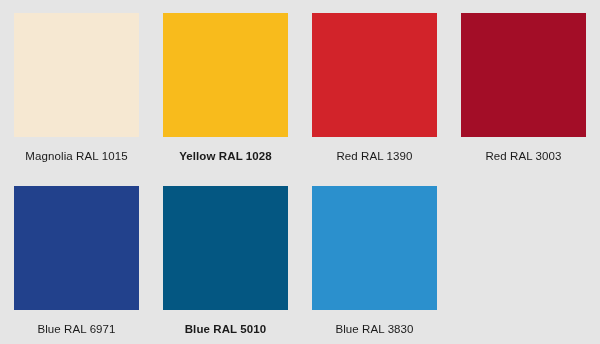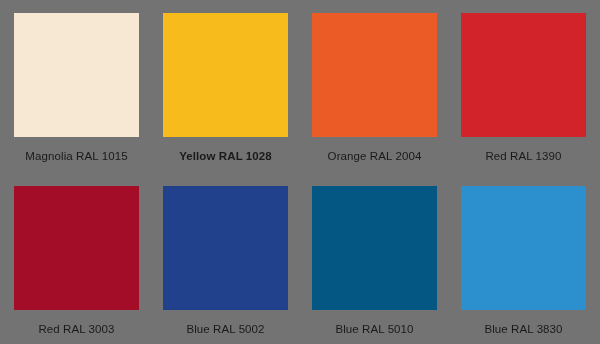--- a/index.html
+++ b/index.html
@@ -10,21 +10,21 @@
     width: 600px;
     height: 344px;
     background: #ffffff;
     font-family: "Liberation Sans", sans-serif;
     overflow: hidden;
   }
   .palette {
     width: 600px;
     height: 344px;
     position: relative;
-    background: #737373;
+    background: #e5e5e5;
     box-sizing: border-box;
   }
   .grid {
     position: absolute;
     left: 14px;
     top: 13px;
     width: 574px;
     display: grid;
     grid-template-columns: repeat(4, 125px);
     grid-template-rows: repeat(2, 173px);
@@ -62,43 +62,39 @@
     <div class="swatch-cell">
       <span class="swatch-chip" style="background-color: rgb(246, 232, 210);"></span>
       <span class="swatch-label" style="color: rgb(26, 26, 26);">Magnolia RAL 1015</span>
     </div>
 
     <div class="swatch-cell">
       <span class="swatch-chip" style="background-color: rgb(248, 187, 28);"></span>
       <span class="swatch-label" style="color: rgb(26, 26, 26); font-weight: bold;">Yellow RAL 1028</span>
     </div>
 
-    <div class="swatch-cell">
-      <span class="swatch-chip" style="background-color: rgb(234, 91, 37);"></span>
-      <span class="swatch-label" style="color: rgb(26, 26, 26);">Orange RAL 2004</span>
-    </div>
 
     <div class="swatch-cell">
       <span class="swatch-chip" style="background-color: rgb(210, 35, 42);"></span>
       <span class="swatch-label" style="color: rgb(26, 26, 26);">Red RAL 1390</span>
     </div>
 
     <div class="swatch-cell">
       <span class="swatch-chip" style="background-color: rgb(163, 13, 39);"></span>
       <span class="swatch-label" style="color: rgb(26, 26, 26);">Red RAL 3003</span>
     </div>
 
     <div class="swatch-cell">
       <span class="swatch-chip" style="background-color: rgb(34, 65, 140);"></span>
-      <span class="swatch-label" style="color: rgb(26, 26, 26);">Blue RAL 5002</span>
+      <span class="swatch-label" style="color: rgb(26, 26, 26);">Blue RAL 6971</span>
     </div>
 
     <div class="swatch-cell">
       <span class="swatch-chip" style="background-color: rgb(4, 87, 130);"></span>
-      <span class="swatch-label" style="color: rgb(26, 26, 26);">Blue RAL 5010</span>
+      <span class="swatch-label" style="color: rgb(26, 26, 26); font-weight: bold;">Blue RAL 5010</span>
     </div>
 
     <div class="swatch-cell">
       <span class="swatch-chip" style="background-color: rgb(43, 144, 205);"></span>
       <span class="swatch-label" style="color: rgb(26, 26, 26);">Blue RAL 3830</span>
     </div>
 
   </div>
 </div>
 

